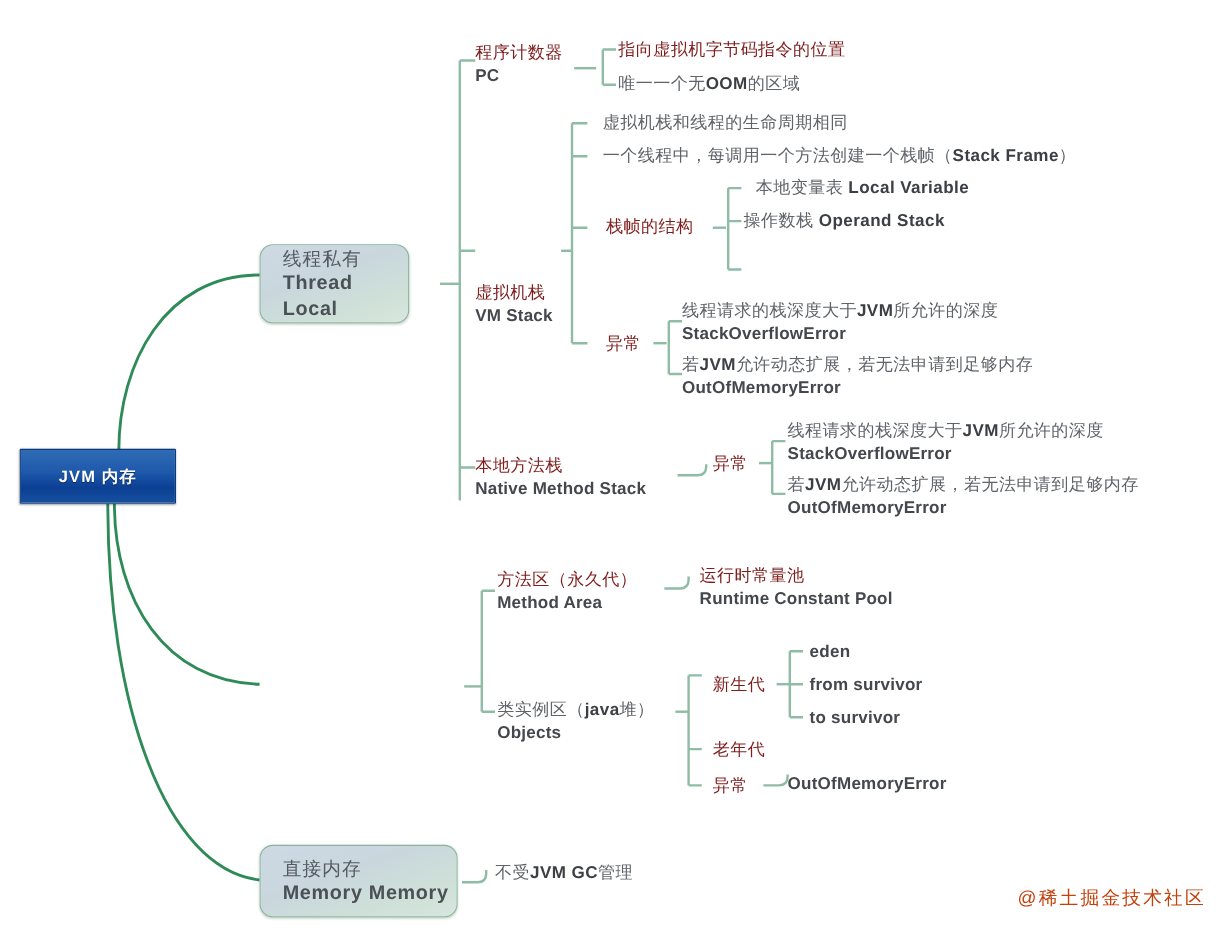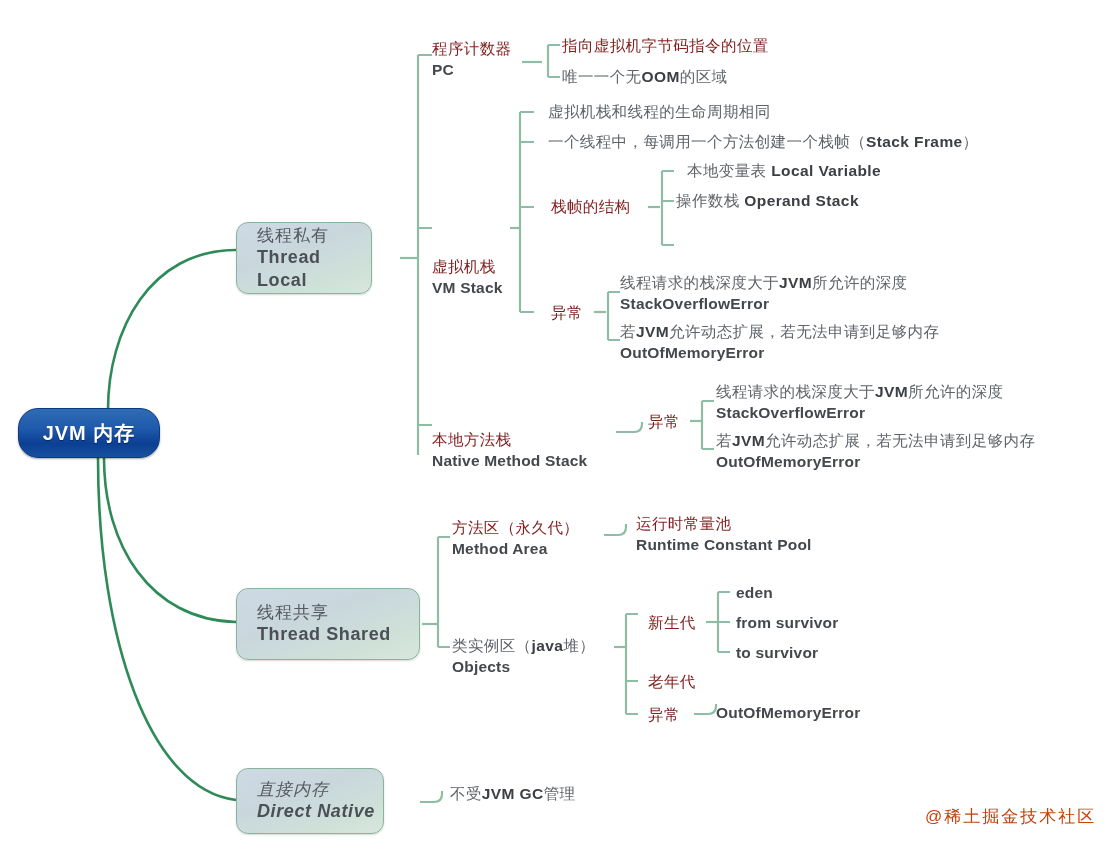--- a/index.html
+++ b/index.html
@@ -10,27 +10,27 @@
     overflow:hidden;
     position:relative;
   }
   #canvas{position:absolute;left:0;top:0;width:1115px;height:851px;}
   svg.wires{position:absolute;left:0;top:0;width:1115px;height:851px;pointer-events:none;}
 
   
   .root-node{
     position:absolute;
     box-sizing:border-box;
-    border-radius:20px;
+    border-radius:1px;
     background:linear-gradient(180deg,#2f6cb5 0%,#1e59ab 42%,#0b3f93 72%,#17509f 100%);
     border:1px solid #0d3a7d;
     box-shadow:0 1px 2px rgba(0,0,0,.35);
     display:flex;align-items:center;justify-content:center;
     color:#ffffff;
-    font-size:20px;font-weight:bold;
+    font-size:15px;font-weight:bold;
     letter-spacing:1px;
     text-shadow:0 1px 1px rgba(0,0,0,.45);
   }
 
   
   .branch-node{
     position:absolute;
     box-sizing:border-box;
     border-radius:12px;
     background:linear-gradient(160deg,#ced9e4 0%,#c9d7dd 40%,#cfe0d8 75%,#d7e7dc 100%);
@@ -166,40 +166,36 @@
   </div>
   <div class="leaf" style="left:620px;top:272px;">
     <div class="leaf-mix">线程请求的栈深度大于<b>JVM</b>所允许的深度</div>
     <div class="en">StackOverflowError</div>
   </div>
   <div class="leaf" style="left:620px;top:321px;">
     <div class="leaf-mix">若<b>JVM</b>允许动态扩展，若无法申请到足够内存</div>
     <div class="en">OutOfMemoryError</div>
   </div>
 
-  <div class="leaf" style="left:432px;top:429px;">
+  <div class="leaf" style="left:432px;top:413px;">
     <div class="cn">本地方法栈</div>
     <div class="en">Native Method Stack</div>
   </div>
   <div class="leaf" style="left:648px;top:411px;">
     <div class="cn">异常</div>
   </div>
   <div class="leaf" style="left:716px;top:381px;">
     <div class="leaf-mix">线程请求的栈深度大于<b>JVM</b>所允许的深度</div>
     <div class="en">StackOverflowError</div>
   </div>
   <div class="leaf" style="left:716px;top:430px;">
     <div class="leaf-mix">若<b>JVM</b>允许动态扩展，若无法申请到足够内存</div>
     <div class="en">OutOfMemoryError</div>
   </div>
 
-  <div class="branch-node" style="left:236px;top:588px;width:184px;height:72px;">
-    <span class="cn">线程共享</span>
-    <span class="en">Thread Shared</span>
-  </div>
 
   <div class="leaf" style="left:452px;top:517px;">
     <div class="cn">方法区（永久代）</div>
     <div class="en">Method Area</div>
   </div>
   <div class="leaf" style="left:452px;top:635px;">
     <div class="leaf-mix">类实例区（<b>java</b>堆）</div>
     <div class="en">Objects</div>
   </div>
 
@@ -225,23 +221,23 @@
     <div class="cn">老年代</div>
   </div>
 
   <div class="leaf" style="left:648px;top:704px;">
     <div class="cn">异常</div>
   </div>
   <div class="leaf" style="left:716px;top:702px;">
     <div class="en">OutOfMemoryError</div>
   </div>
 
-  <div class="branch-node" style="left:236px;top:768px;width:148px;height:66px;font-style:italic;">
+  <div class="branch-node" style="left:236px;top:768px;width:180px;height:66px;">
     <span class="cn">直接内存</span>
-    <span class="en">Direct Native</span>
+    <span class="en">Memory Memory</span>
   </div>
   <div class="leaf" style="left:450px;top:783px;">
     <div class="leaf-mix">不受<b>JVM GC</b>管理</div>
   </div>
 
   <div class="watermark" style="left:925px;top:805px;">@稀土掘金技术社区</div>
 
 </div>
 
 </body></html>

